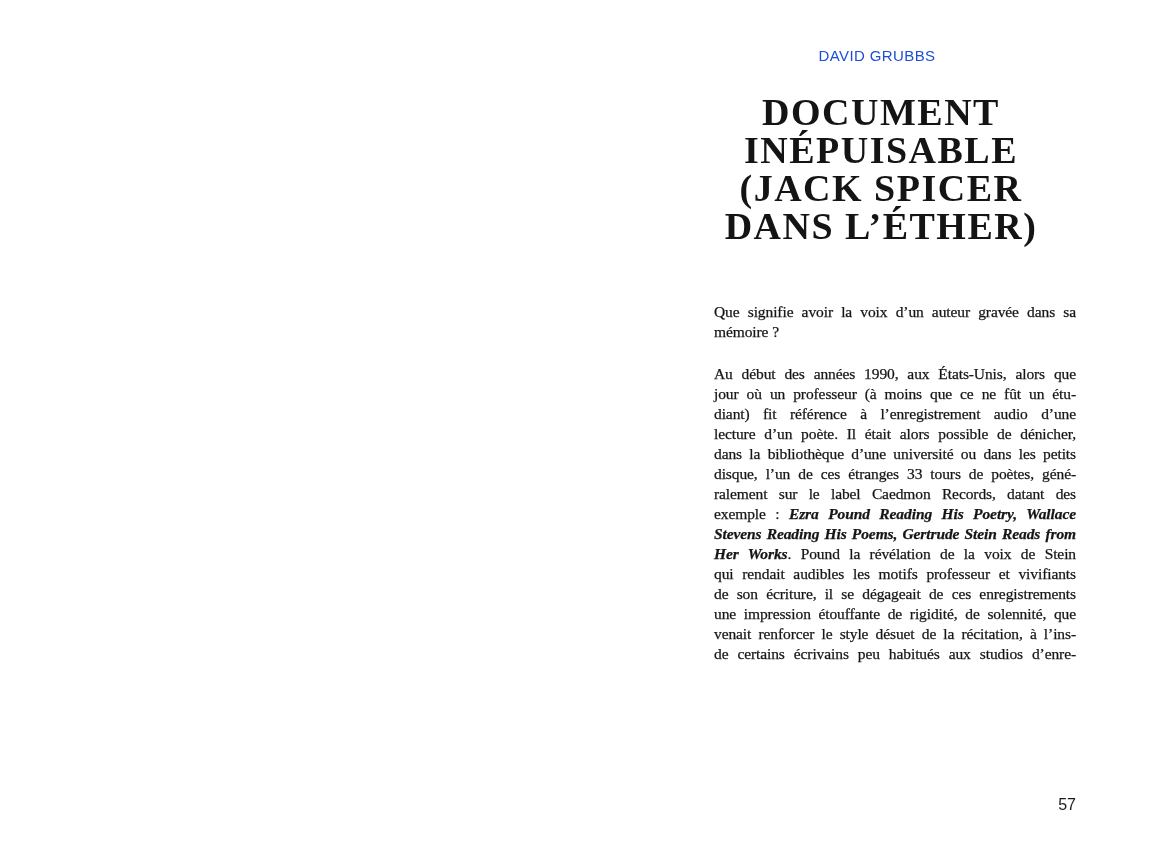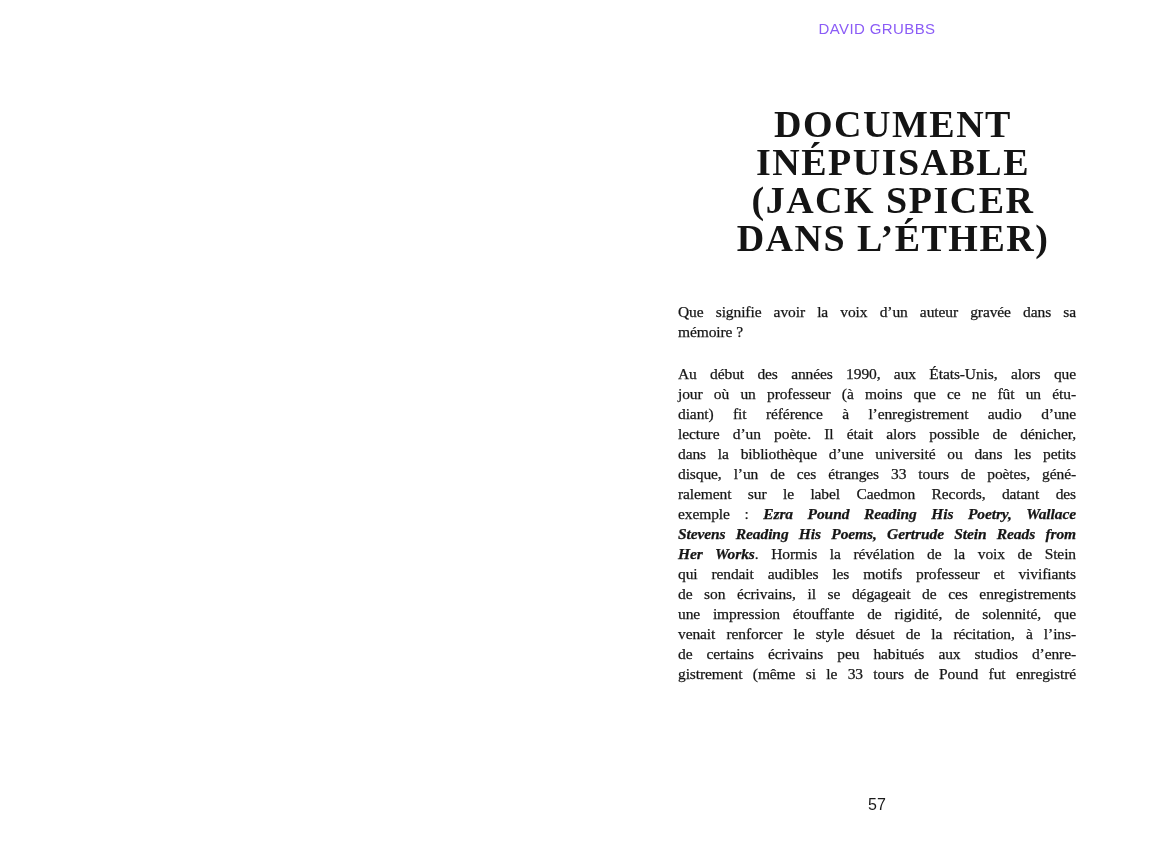--- a/index.html
+++ b/index.html
@@ -24,34 +24,34 @@
   }
   .page-right {
     position: absolute;
     left: 577px; top: 0;
     width: 577px; height: 858px;
     background: #ffffff;
   }
   .author {
     position: absolute;
     left: 678px;
-    top: 20px;
+    top: 47px;
     width: 398px;
     text-align: center;
     font-family: "Liberation Sans", sans-serif;
     font-size: 15px;
     letter-spacing: 0.4px;
-    color: #8b5cf6;
+    color: #1d4ed8;
   }
   .title {
     position: absolute;
     left: 658px;
     top: 89px;
     width: 438px;
-    margin: 16px;
+    margin: 4px;
     text-align: center;
     font-family: "Liberation Serif", serif;
     font-weight: bold;
     font-size: 38px;
     line-height: 38px;
     letter-spacing: 1.5px;
     color: #141414;
   }
   .title .tline { display: block; }
   .body-text {
@@ -63,34 +63,35 @@
     font-size: 15.5px;
     line-height: 20px;
     letter-spacing: -0.1px;
     color: #161616;
     -webkit-text-stroke: 0.25px;
   }
   .paragraph + .paragraph { margin-top: 22px; }
   .line {
     text-align: justify;
     text-align-last: justify;
+    margin-left: 36px;
   }
   .line.lastline {
     text-align-last: left;
   }
   .em {
     font-style: italic;
     font-weight: bold;
   }
   .folio {
     position: absolute;
     left: 678px;
     top: 796px;
     width: 398px;
-    text-align: center;
+    text-align: right;
     font-family: "Liberation Sans", sans-serif;
     font-size: 16px;
     color: #1a1a1a;
   }
 </style>
 </head>
 <body>
 
 <div class="spread">
   <div class="page-left"></div>
@@ -113,24 +114,23 @@
       <div class="paragraph">
         <div class="line"><span>Au début des années 1990, aux États-Unis, alors que</span></div>
         <div class="line"><span>jour où un professeur (à moins que ce ne fût un étu-</span></div>
         <div class="line"><span>diant) fit référence à l’enregistrement audio d’une</span></div>
         <div class="line"><span>lecture d’un poète. Il était alors possible de dénicher,</span></div>
         <div class="line"><span>dans la bibliothèque d’une université ou dans les petits</span></div>
         <div class="line"><span>disque, l’un de ces étranges 33 tours de poètes, géné-</span></div>
         <div class="line"><span>ralement sur le label Caedmon Records, datant des</span></div>
         <div class="line"><span>exemple : </span><span class="em">Ezra Pound Reading His Poetry, Wallace</span></div>
         <div class="line"><span class="em">Stevens Reading His Poems, Gertrude Stein Reads from</span></div>
-        <div class="line"><span class="em">Her Works</span><span>. Hormis la révélation de la voix de Stein</span></div>
+        <div class="line"><span class="em">Her Works</span><span>. Pound la révélation de la voix de Stein</span></div>
         <div class="line"><span>qui rendait audibles les motifs professeur et vivifiants</span></div>
-        <div class="line"><span>de son écrivains, il se dégageait de ces enregistrements</span></div>
+        <div class="line"><span>de son écriture, il se dégageait de ces enregistrements</span></div>
         <div class="line"><span>une impression étouffante de rigidité, de solennité, que</span></div>
         <div class="line"><span>venait renforcer le style désuet de la récitation, à l’ins-</span></div>
         <div class="line"><span>de certains écrivains peu habitués aux studios d’enre-</span></div>
-        <div class="line"><span>gistrement (même si le 33 tours de Pound fut enregistré</span></div>
       </div>
     </div>
 
   <div class="folio">57</div>
 </div>
 
 </body></html>

